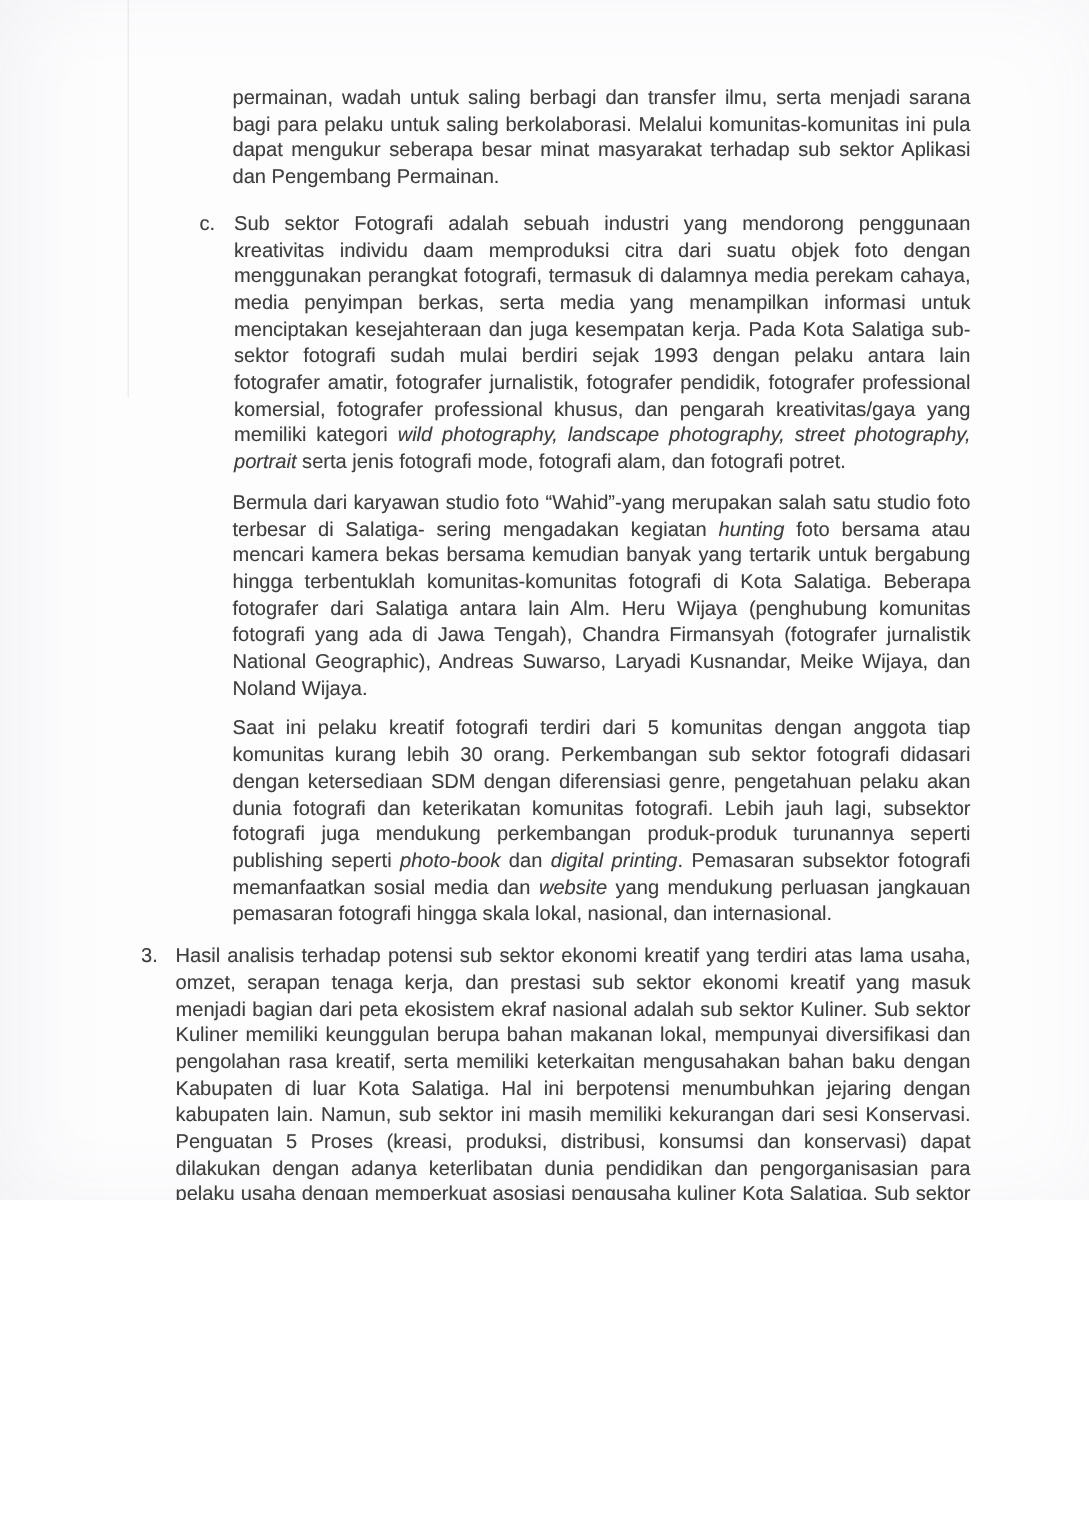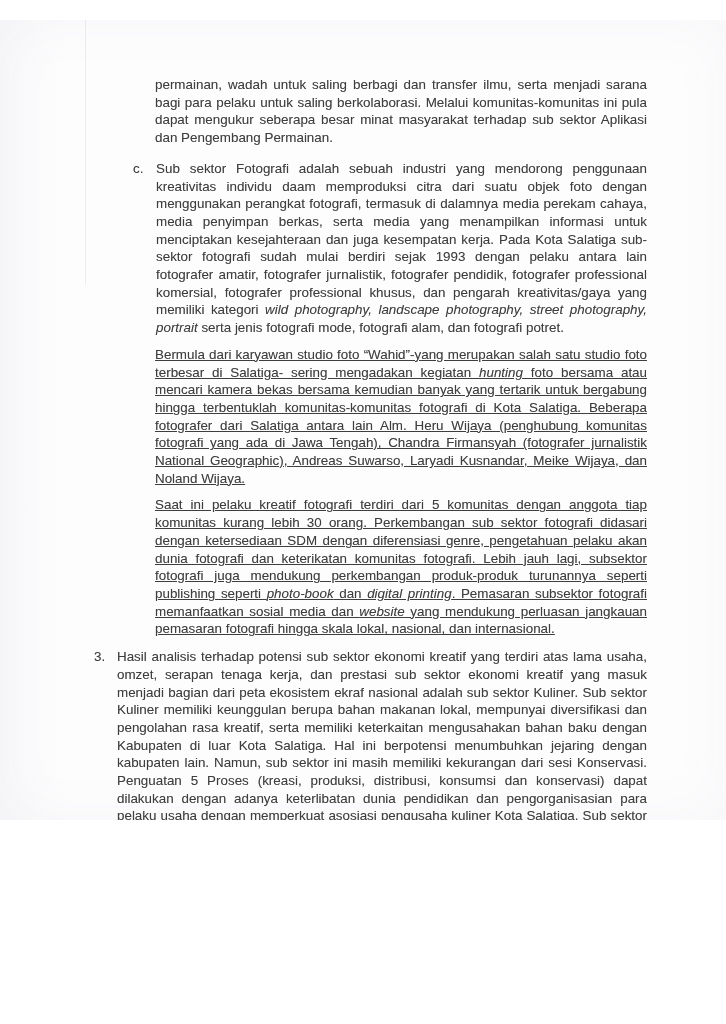--- a/index.html
+++ b/index.html
@@ -8,21 +8,20 @@
     background: #ffffff;
   }
   .page {
     position: relative;
     width: 726px;
     height: 800px;
     background: #fdfdfe;
     overflow: hidden;
     font-family: "Liberation Sans", sans-serif;
     box-shadow: inset 0 0 55px rgba(120,120,135,0.05);
-    margin-top: 20px;
   }
   
   .crease {
     position: absolute;
     left: 85px;
     top: 0;
     width: 1px;
     height: 265px;
     background: rgba(150,150,165,0.16);
   }
@@ -49,21 +48,21 @@
   .li {
     position: relative;
     padding-left: 23px;
   }
   .li .marker {
     position: absolute;
     left: 0;
     top: 0;
   }
   .li-c { margin-left: 39px; margin-top: 13px; }
-  .gap  { margin-top: 9px; text-decoration: underline; }
+  .gap  { margin-top: 9px; }
   .li-3 { margin-top: 10px; }
   em { font-style: italic; }
 </style>
 </head>
 <body>
 
 <div class="page">
   <div class="edge-tint"></div>
   <div class="crease"></div>
 

